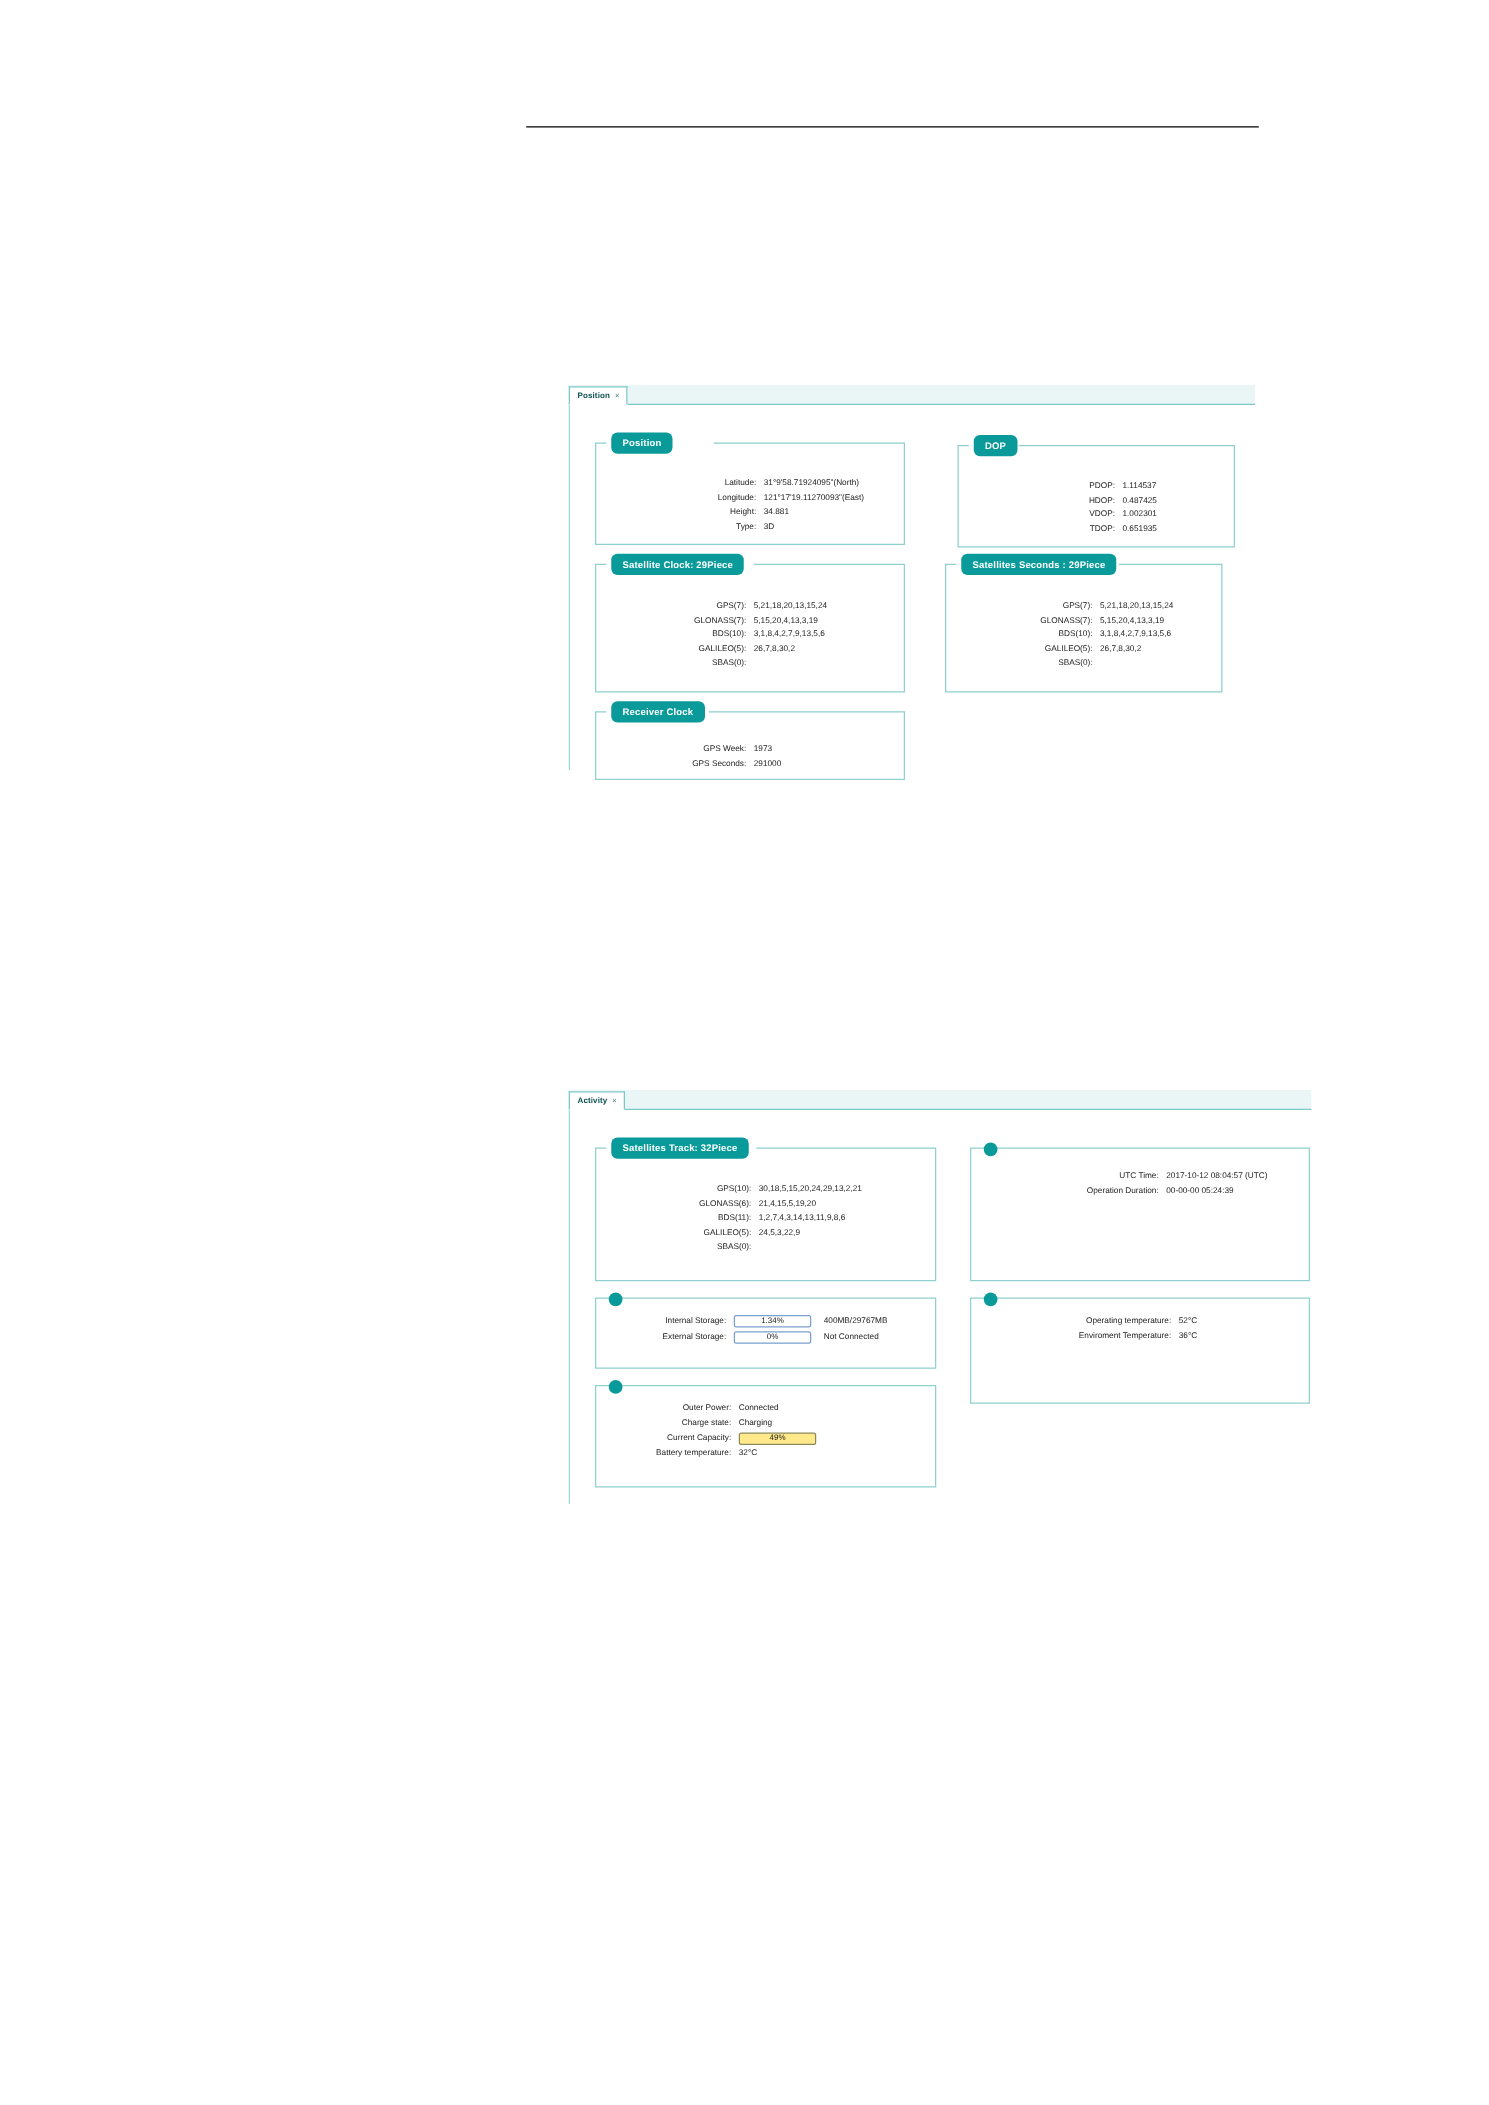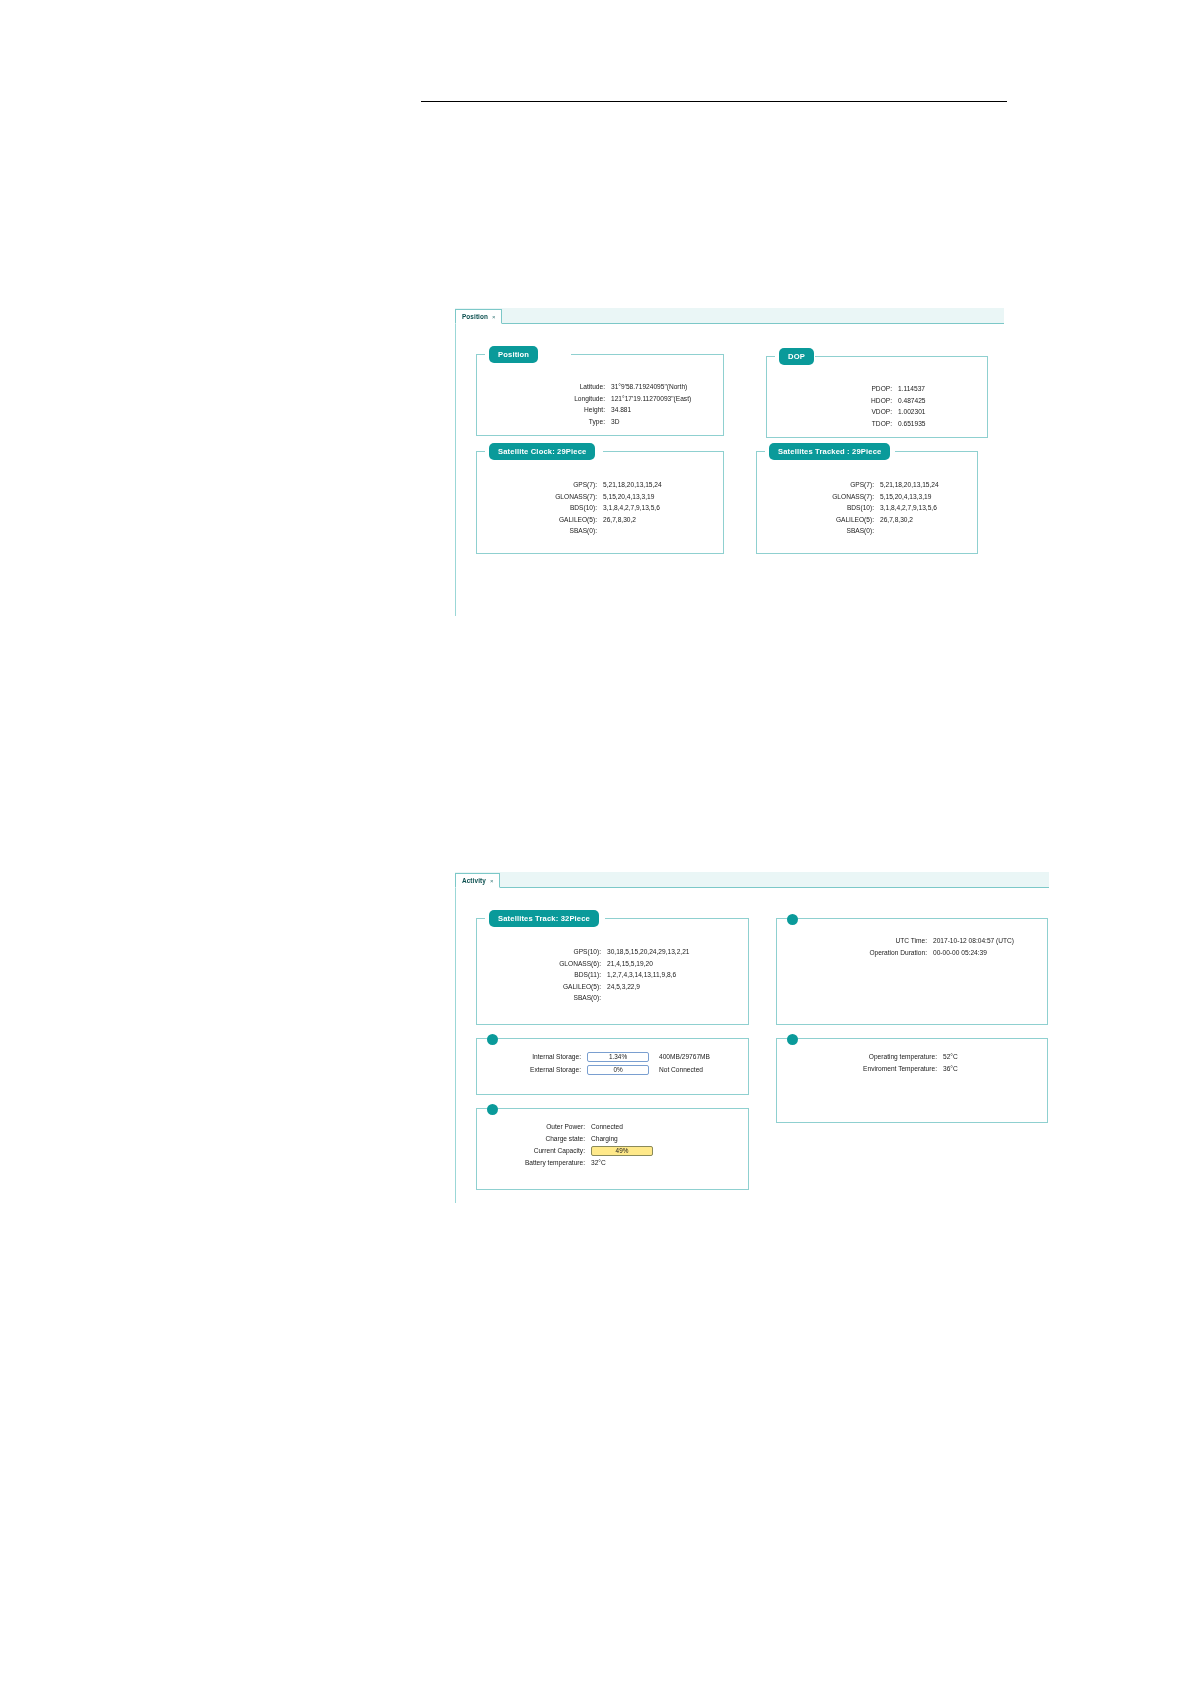--- a/index.html
+++ b/index.html
@@ -214,21 +214,21 @@
           </div>
           <div class="row">
             <span class="lbl" style="width:120px;">SBAS(0):</span>
             <span class="val"></span>
           </div>
         </div>
       </div>
 
       <div class="panel" style="left:300px;top:127px;width:222px;height:103px;">
         <div class="legend-mask" style="width:130px;"></div>
-        <div class="panel-legend">Satellites Tracked :  29Piece</div>
+        <div class="panel-legend">Satellites Seconds :  29Piece</div>
         <div class="rows" style="left:0;top:27px;width:222px;">
           <div class="row">
             <span class="lbl" style="width:117px;">GPS(7):</span>
             <span class="val">5,21,18,20,13,15,24</span>
           </div>
           <div class="row">
             <span class="lbl" style="width:117px;">GLONASS(7):</span>
             <span class="val">5,15,20,4,13,3,19</span>
           </div>
           <div class="row">
@@ -239,20 +239,34 @@
             <span class="lbl" style="width:117px;">GALILEO(5):</span>
             <span class="val">26,7,8,30,2</span>
           </div>
           <div class="row">
             <span class="lbl" style="width:117px;">SBAS(0):</span>
             <span class="val"></span>
           </div>
         </div>
       </div>
 
+      <div class="panel" style="left:20px;top:245px;width:248px;height:55px;">
+        <div class="legend-mask" style="width:82px;"></div>
+        <div class="panel-legend">Receiver Clock</div>
+        <div class="rows" style="left:0;top:24px;width:248px;">
+          <div class="row">
+            <span class="lbl" style="width:120px;">GPS Week:</span>
+            <span class="val">1973</span>
+          </div>
+          <div class="row">
+            <span class="lbl" style="width:120px;">GPS Seconds:</span>
+            <span class="val">291000</span>
+          </div>
+        </div>
+      </div>
 
     </div>
   </div>
 
   <div class="app-window" style="left:455px;top:872px;width:594px;height:330px;">
 
     <div class="tabstrip">
       <div class="tab">
         <span>Activity</span>
         <span class="tab-close">×</span>

